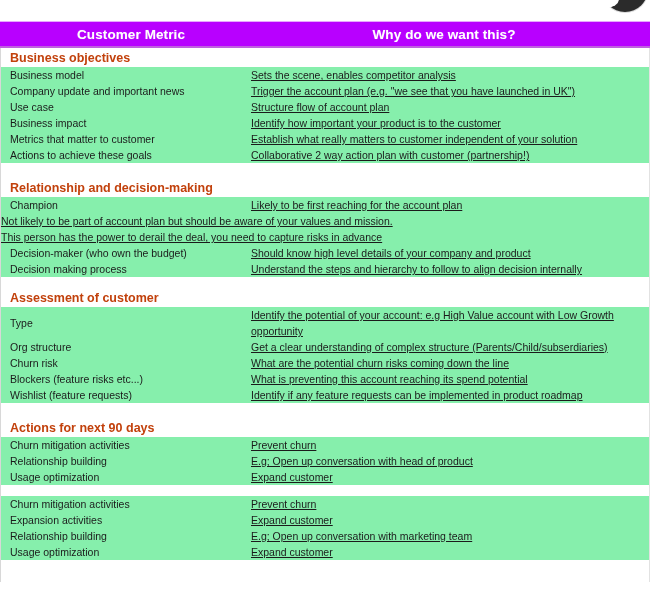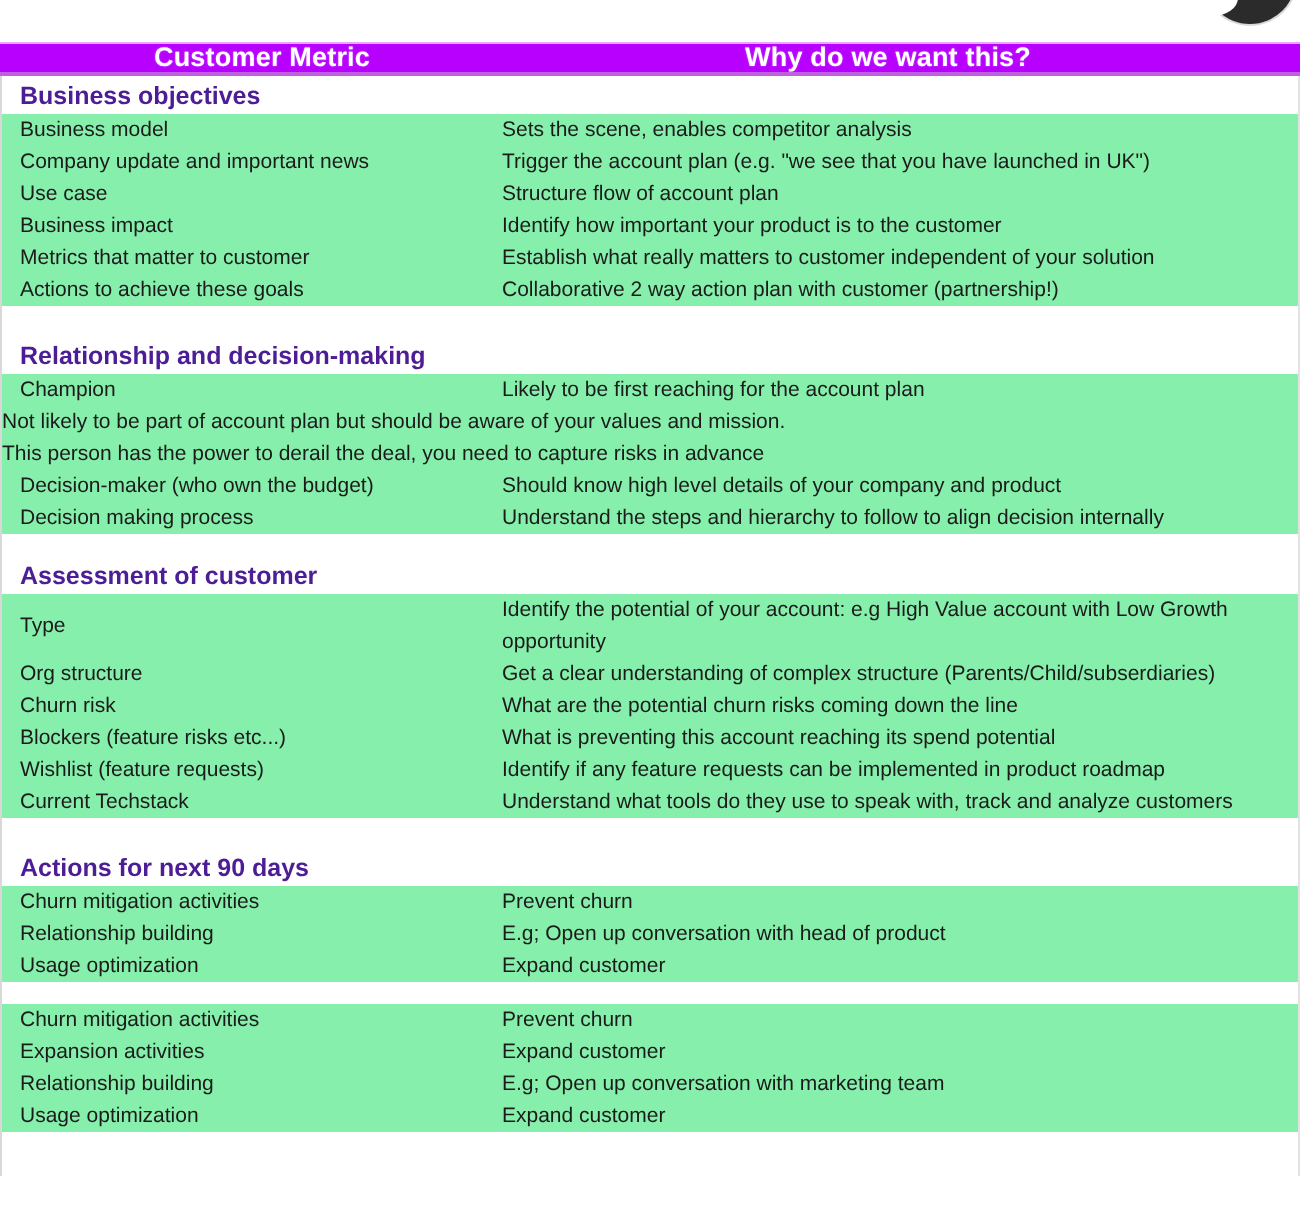--- a/index.html
+++ b/index.html
@@ -47,21 +47,21 @@
   
   .sheet {
     width: 650px;
     background: #ffffff;
   }
 
   
   .header-band {
     display: flex;
     background: #b800ff;
-    height: 17px;
+    height: 27px;
     align-items: center;
     border-top: 1px solid #e7a6ff;
     border-bottom: 2px solid #c060e0;
     box-sizing: border-box;
   }
   .header-band .col-left {
     width: 250px;
     box-sizing: border-box;
     padding-left: 12px;
     text-align: center;
@@ -91,21 +91,21 @@
     background: #ffffff;
     height: 19px;
     display: flex;
     align-items: center;
     padding-left: 9px;
     box-sizing: border-box;
   }
   .section-title {
     font-size: 12.5px;
     font-weight: bold;
-    color: #4c1d95;
+    color: #c2410c;
     white-space: nowrap;
   }
   .section-body {
     background: #86efac;
   }
   .row {
     display: flex;
     align-items: flex-start;
     min-height: 16px;
   }
@@ -121,20 +121,21 @@
     white-space: nowrap;
     overflow: hidden;
   }
   .cell-why {
     flex: 1;
     box-sizing: border-box;
     padding-right: 8px;
     font-size: 10.5px;
     line-height: 16px;
     color: #1b1b1b;
+    text-decoration: underline;
   }
   .cell-why .line {
     display: block;
     white-space: nowrap;
   }
   
   .row.tall .cell-metric {
     line-height: 32px;
   }
   .row.tall.bottom-label .cell-metric {
@@ -284,26 +285,20 @@
             <div class="cell-why">
               <span class="line">What is preventing this account reaching its spend potential</span>
             </div>
           </div>
           <div class="row">
             <div class="cell-metric">Wishlist (feature requests)</div>
             <div class="cell-why">
               <span class="line">Identify if any feature requests can be implemented in product roadmap</span>
             </div>
           </div>
-          <div class="row">
-            <div class="cell-metric">Current Techstack</div>
-            <div class="cell-why">
-              <span class="line">Understand what tools do they use to speak with, track and analyze customers</span>
-            </div>
-          </div>
         </div>
       </div>
       <div class="gap"></div>
       <div class="section">
         <div class="section-title-row">
           <span class="section-title">Actions for next 90 days</span>
         </div>
         <div class="section-body">
           <div class="row">
             <div class="cell-metric">Churn mitigation activities</div>

